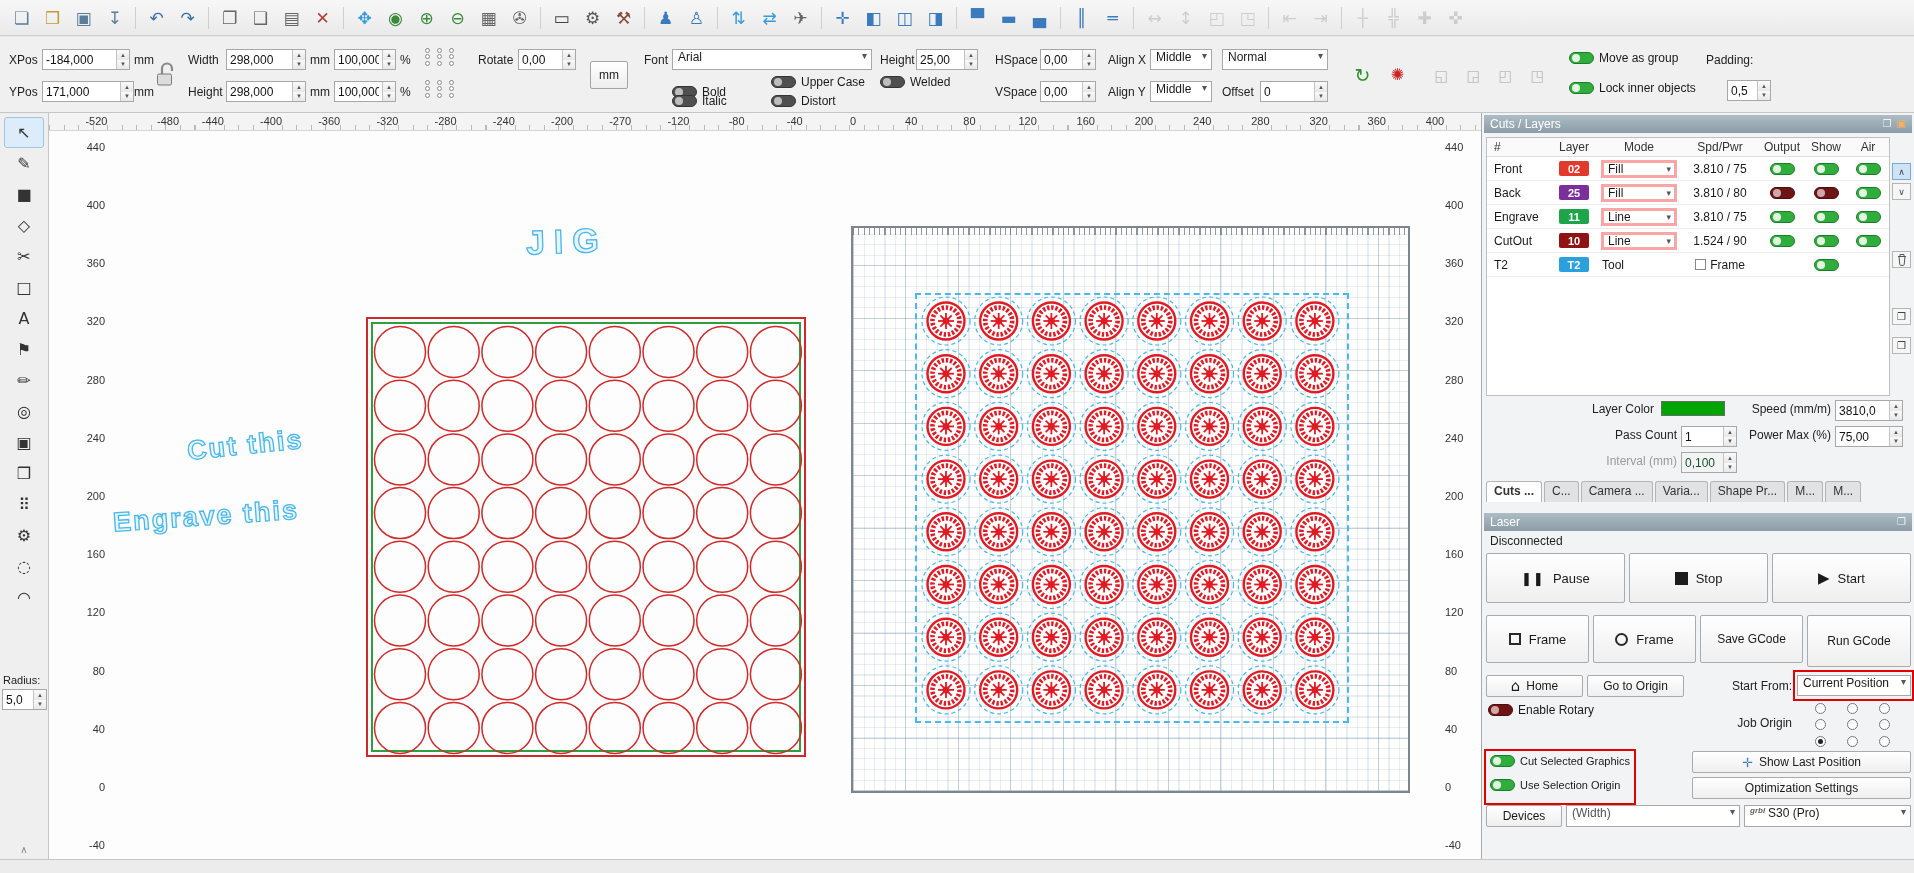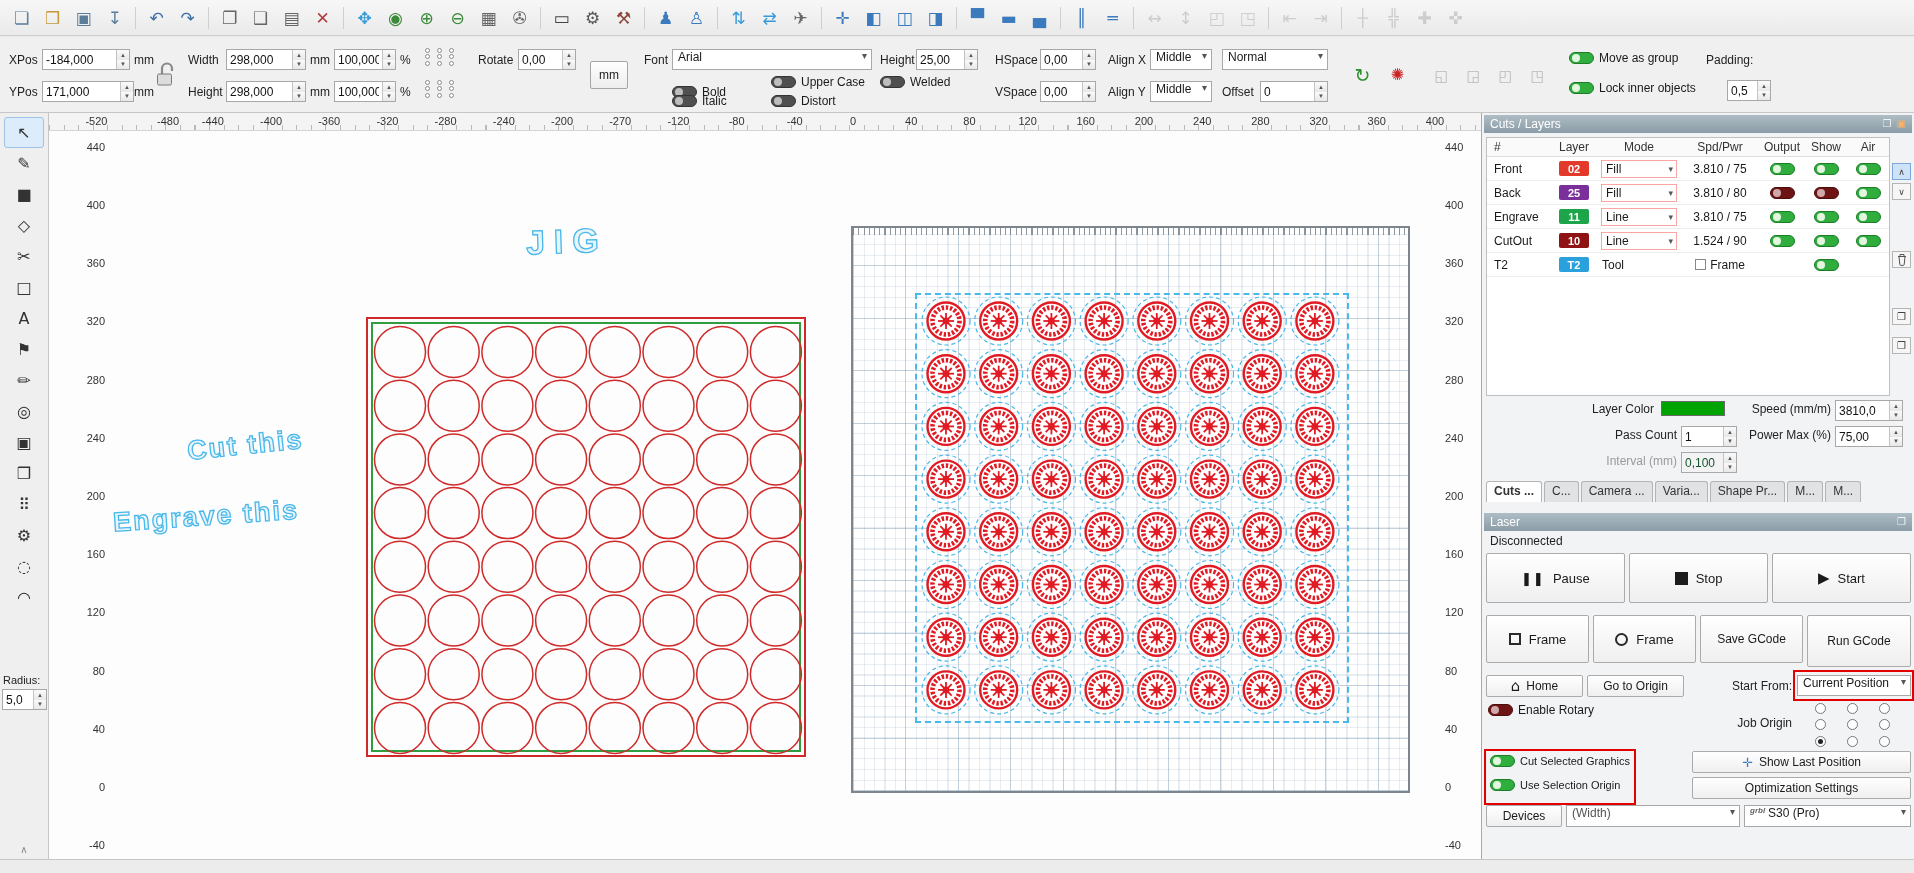--- a/index.html
+++ b/index.html
@@ -79,21 +79,21 @@
 .phdr .hico{font-size:10px;margin-left:5px;color:#f2f2f2;font-family:"DejaVu Sans",sans-serif}
 .phdr .hico.orange{color:#ffb15e}
 .ltable{position:absolute;left:4px;top:24px;width:404px;height:259px;background:#fff;border:1px solid #c0c0c0;overflow:hidden}
 .lt-head{display:flex;height:19px;border-bottom:1px solid #ddd;background:#fafafa;color:#333;align-items:center}
 .lt-head div{text-align:center;font-size:12px}
 .lt-head div:first-child{text-align:left;padding-left:7px}
 .lt-row{display:flex;height:24px;border-bottom:1px solid #ededed;align-items:center}
 .lt-row>div{display:flex;align-items:center;justify-content:center;height:100%;font-size:12px}
 .lt-row>div:first-child{justify-content:flex-start;padding-left:7px}
 .badge{width:30px;height:15px;border-radius:2px;color:#fff;font-size:11px;font-weight:bold;display:flex;align-items:center;justify-content:center}
-.mode-dd{width:76px;height:18px;border:1px solid #fca5a5;background:#fff;display:flex;align-items:center;padding:0 14px 0 4px;position:relative;font-size:12px}
+.mode-dd{width:76px;height:18px;border:3px solid #fca5a5;background:#fff;display:flex;align-items:center;padding:0 14px 0 4px;position:relative;font-size:12px}
 .mode-dd::after{content:"▾";position:absolute;right:3px;font-size:9px;color:#555}
 .cbx{width:11px;height:11px;border:1px solid #888;background:#fff;display:inline-block}
 .strip{position:absolute;left:410px;top:24px;width:20px;height:259px}
 .sbtn{position:absolute;left:0;width:19px;height:17px;border:1px solid #b5b5b5;background:#f6f6f6;display:flex;align-items:center;justify-content:center;font-size:9px;color:#444}
 .sbtn.active{background:#cfe3f8;border-color:#7aa8d8}
 .sbtn.up::before{content:"∧"}.sbtn.dn::before{content:"∨"}.sbtn.dup::before{content:"❐";font-family:"DejaVu Sans",sans-serif;font-size:10px}
 .rlabel{position:absolute;text-align:right;font-size:12px;color:#222;white-space:nowrap}
 .rlabel.gray{color:#9a9a9a}
 .swatch{position:absolute;border:1px solid #6a6a6a}
 .tabs{position:absolute;left:4px;top:368px;height:21px;display:flex;gap:2px}

